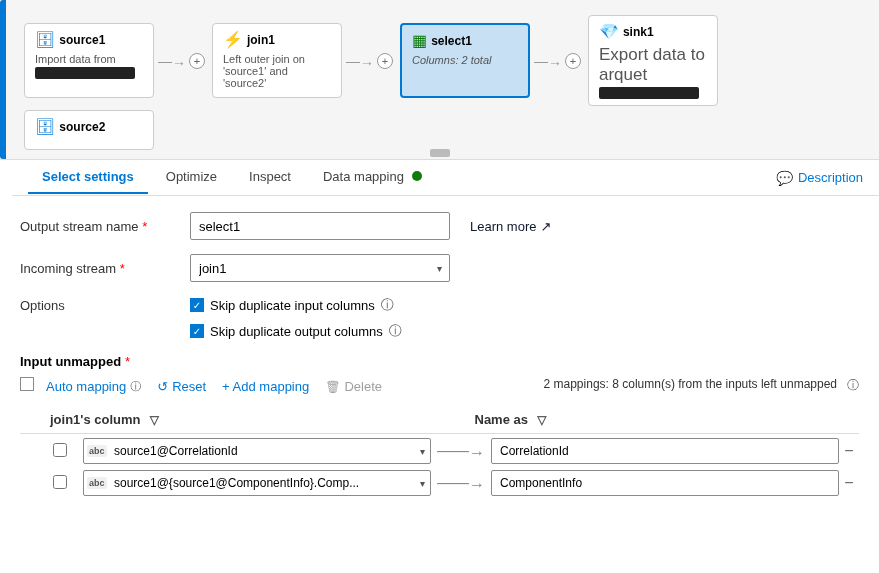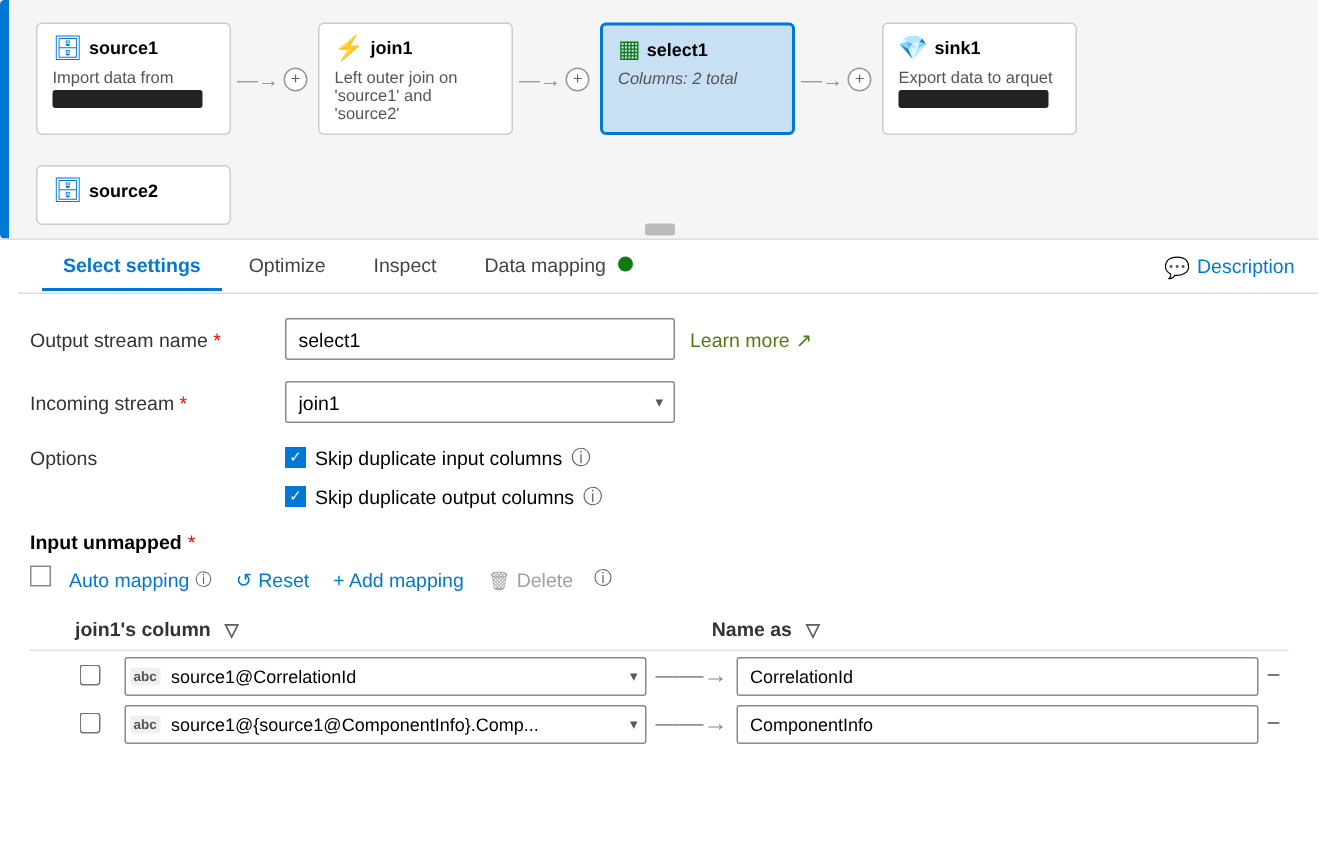--- a/index.html
+++ b/index.html
@@ -200,26 +200,27 @@
       position: absolute;
       right: 8px;
       top: 50%;
       transform: translateY(-50%);
       pointer-events: none;
       color: #555;
       font-size: 10px;
     }
 
     .learn-more {
-      color: #4d7c0f;
+      color: #0f172a;
       display: flex;
       align-items: center;
       gap: 4px;
       font-size: 13px;
       cursor: pointer;
+      margin-left: 10px;
     }
 
     .options-row {
       display: flex;
       align-items: flex-start;
       margin-bottom: 14px;
       gap: 10px;
     }
 
     .options-label {
@@ -479,21 +480,21 @@
     <div class="arrow-connector">
       <span style="color:#999; font-size:14px;">—→</span>
       <div class="plus-btn">+</div>
     </div>
 
     <div class="pipeline-node">
       <div class="node-header">
         <span class="icon-sink">💎</span>
         <span style="margin-left:4px; font-weight:600; font-size:12px;">sink1</span>
       </div>
-      <div style="font-size:11px; color:#555;">Export data to arquet</div>
+      <div style="font-size:17px; color:#555;">Export data to arquet</div>
       <div class="node-mask"></div>
     </div>
   </div>
 
   <div class="pipeline-row-2">
     <div class="pipeline-node" style="margin-left: 14px; min-height: 40px;">
       <div class="node-header">
         <span class="icon-source">🗄</span>
         <span style="margin-left:4px; font-weight:600; font-size:12px;">source2</span>
       </div>
@@ -576,20 +577,21 @@
         <span style="font-size:13px;">↺</span>
         <span>Reset</span>
       </button>
       <button class="toolbar-btn">
         <span>+ Add mapping</span>
       </button>
       <button class="toolbar-btn disabled">
         <span style="font-size:12px;">🗑</span>
         <span>Delete</span>
       </button>
+      <div class="mapping-status">2 mappings: 8 column(s) from the inputs left unmapped</div>
       <span class="info-icon" style="font-size:12px; margin-left:2px;">ⓘ</span>
     </div>
 
     <div class="table-header">
       <div class="col-check"></div>
       <div class="col-source">
         <span>join1's column</span>
         <span class="filter-icon">▽</span>
       </div>
       <div class="col-arrow"></div>

